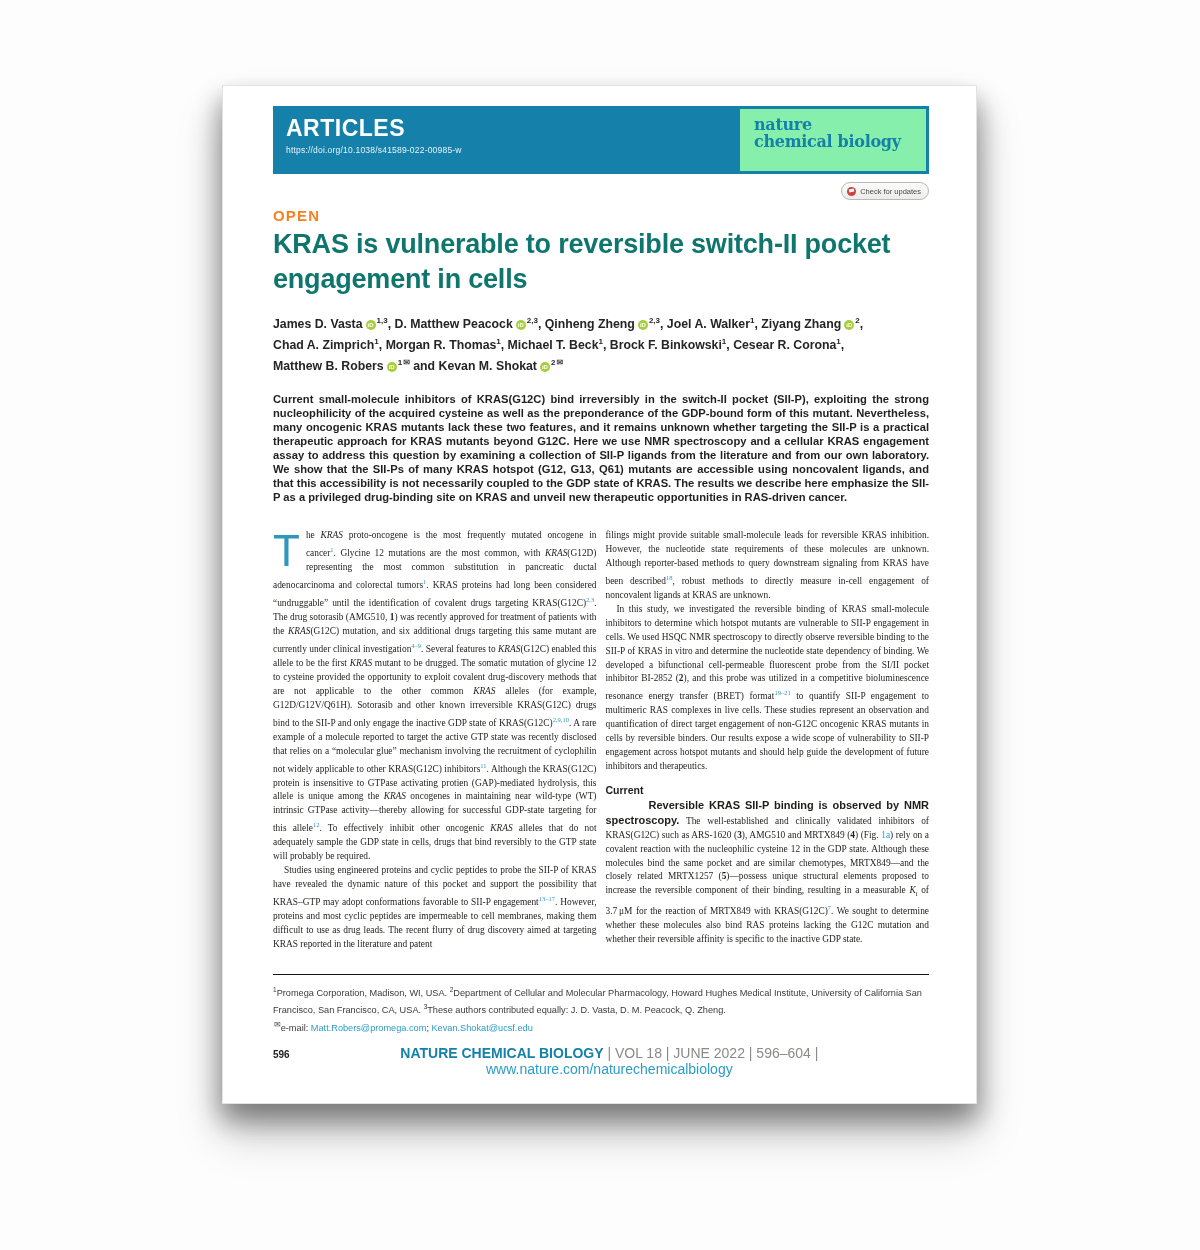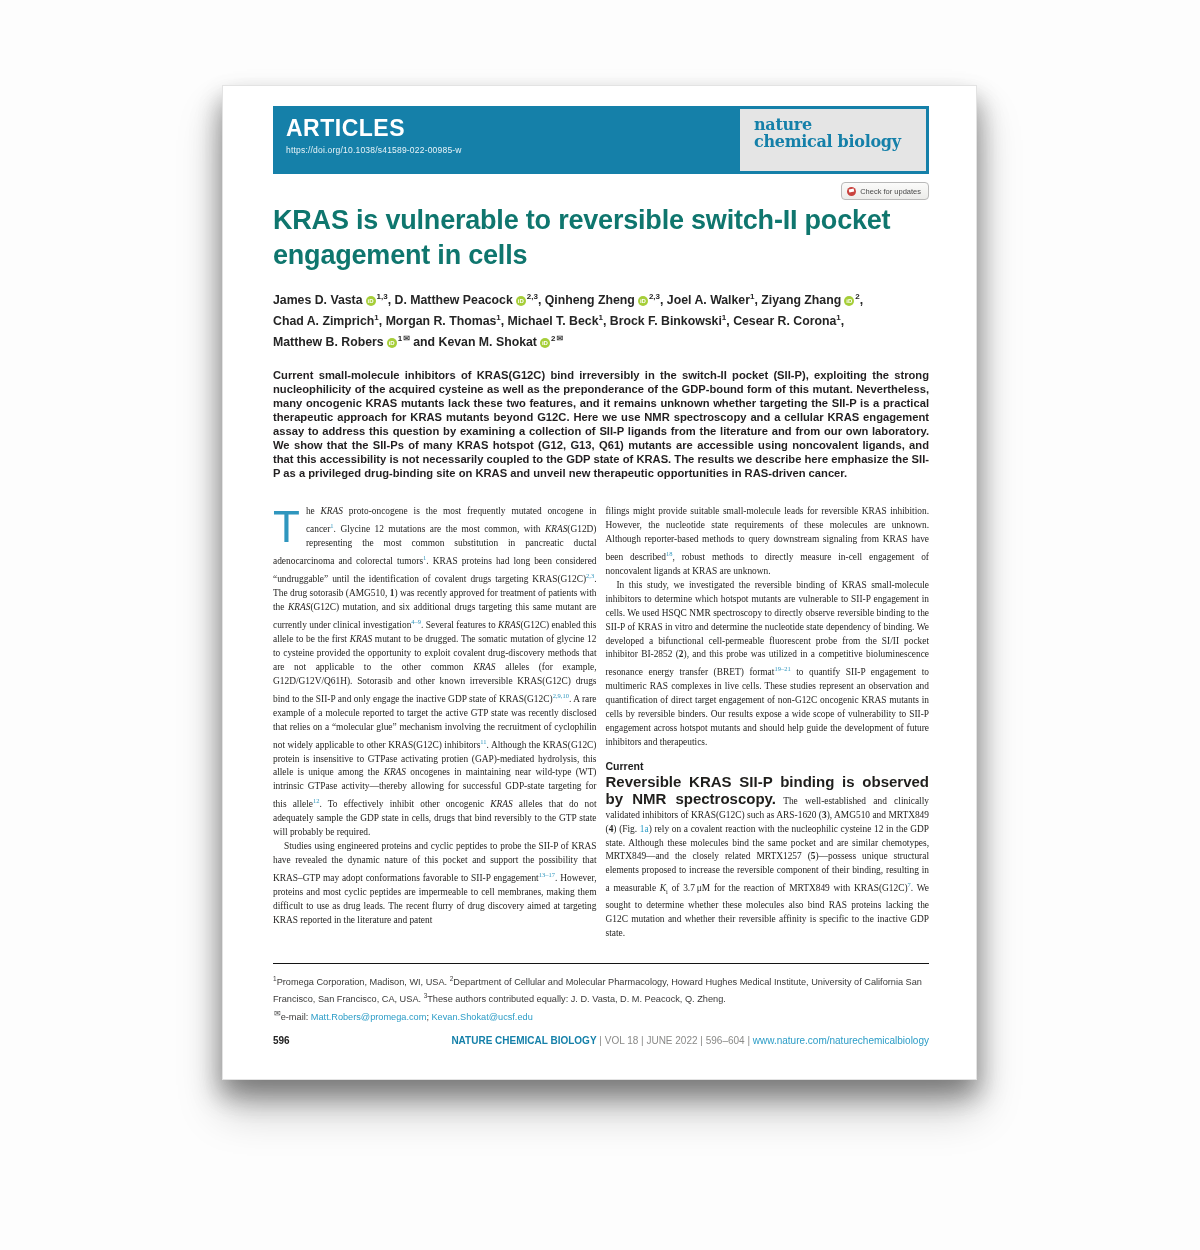--- a/index.html
+++ b/index.html
@@ -8,25 +8,25 @@
     position:absolute; left:222px; top:85px; width:755px; min-height:995px;
     background:#ffffff; border:1px solid #e3e3e3;
     box-shadow: 0 12px 22px rgba(0,0,0,.22), 0 30px 42px rgba(0,0,0,.22), -8px 18px 26px rgba(0,0,0,.12), 8px 18px 26px rgba(0,0,0,.12);
     padding:20px 47px 26px 50px;
   }
   
   .banner { position:relative; height:68px; background:#1580a9; }
   .banner-left { padding:9px 0 0 13px; }
   .kicker { color:#fff; font-size:23px; font-weight:700; letter-spacing:.5px; }
   .doi { color:#e8f3f8; font-size:8.5px; margin-top:3px; letter-spacing:.2px; }
-  .logo-box { position:absolute; right:3px; top:3px; bottom:3px; width:186px; background:#e5e5e5; }
+  .logo-box { position:absolute; right:3px; top:3px; bottom:3px; width:186px; background:#86efac; }
   .logo-text { font-family:"DejaVu Serif", serif; font-weight:700; color:#1580a9; font-size:16px; line-height:16.5px; letter-spacing:-.3px; padding:8px 0 0 14px; }
   
   .updates-row { height:18px; margin-top:8px; display:flex; justify-content:flex-end; }
-  .updates-btn { display:inline-flex; align-items:center; gap:4px; border:1px solid #b9b9b9; border-radius:4px; background:linear-gradient(#fbfbfa,#ececea); padding:2px 7px 2px 5px; font-size:7.5px; color:#4a4a4a; cursor:pointer; }
+  .updates-btn { display:inline-flex; align-items:center; gap:4px; border:1px solid #b9b9b9; border-radius:9px; background:linear-gradient(#fbfbfa,#ececea); padding:2px 7px 2px 5px; font-size:7.5px; color:#4a4a4a; cursor:pointer; }
   .crossmark { width:9px; height:9px; border-radius:50%; background:#c9423e; position:relative; flex:none; }
   .crossmark::after { content:""; position:absolute; left:2px; top:2px; width:5px; height:3px; background:#fff; transform:rotate(-12deg); }
   
   .open { margin-top:7px; color:#f58220; font-size:15px; font-weight:700; letter-spacing:1.2px; }
   .title { margin-top:3px; font-size:27px; line-height:35px; font-weight:700; color:#0f766e; letter-spacing:-.2px; max-width:640px; }
   
   .authors { margin-top:15px; font-size:12.3px; line-height:18px; font-weight:700; color:#252525; }
   .authors sup { font-size:8px; font-weight:700; }
   .orcid { display:inline-block; width:10px; height:10px; border-radius:50%; background:#a6ce39; color:#fff; font-size:6px; line-height:10px; text-align:center; font-weight:700; margin:0 1px 0 3px; vertical-align:1px; }
   .env { font-size:8px; color:#4a4a4a; vertical-align:super; margin-left:1px; }
@@ -34,31 +34,31 @@
   .abstract { margin-top:17px; font-size:11.2px; line-height:14px; font-weight:700; text-align:justify; color:#221f20; }
   
   .columns { margin-top:25px; display:flex; gap:9px; }
   .col { flex:1; min-width:0; }
   .col p { font-family:"Liberation Serif", serif; font-size:9.4px; line-height:13.9px; text-align:justify; color:#1f1e1c; }
   .col p sup { font-size:6.5px; color:#2f96be; }
   .col p sub { font-size:6.5px; }
   .indent { text-indent:11px; }
   .dropcap { float:left; font-family:"Liberation Sans", sans-serif; font-weight:400; font-size:44px; line-height:38px; color:#2f96be; margin:3px 6px 0 0; }
   .results-head { font-family:"Liberation Sans", sans-serif; font-size:10.5px; font-weight:700; color:#1c1c1c; margin:10px 0 3px; }
-  .lead { font-family:"Liberation Sans", sans-serif; font-size:15px; font-weight:700; }
+  .lead { font-family:"Liberation Sans", sans-serif; font-size:11px; font-weight:700;margin-left:43px; }
   .link { color:#2b9cc6; }
   
   .rule { margin-top:22px; border-top:1.6px solid #141414; }
   .affils { margin-top:8px; font-size:9.2px; line-height:13.5px; color:#3b3a39; }
   .affils sup { font-size:6.5px; }
   .email-line { font-size:9.2px; line-height:13.5px; color:#3b3a39; }
   .email-line .link { cursor:pointer; }
   .footer { margin-top:10px; display:flex; justify-content:space-between; align-items:baseline; }
   .pagenum { font-size:10px; font-weight:700; color:#222; }
-  .journal-line { font-size:10px; color:#8a8a88; }
+  .journal-line { font-size:14px; color:#8a8a88;text-align:center; }
   .journal-line .jname { color:#1580a9; font-weight:700; }
   .journal-line .jurl { color:#2b9cc6; cursor:pointer; }
 </style>
 </head>
 <body>
 
 <div class="paper">
 
   <div class="banner">
     <div class="banner-left">
@@ -70,20 +70,21 @@
     </div>
   </div>
 
   <div class="updates-row">
     <span class="updates-btn">
       <span class="crossmark"></span>
       <span>Check for updates</span>
     </span>
   </div>
 
+  <div class="open">OPEN</div>
 
   <h1 class="title">KRAS is vulnerable to reversible switch-II pocket engagement in cells</h1>
 
   <div class="authors">
     <div>James D. Vasta<span class="orcid">iD</span><sup>1,3</sup>, D. Matthew Peacock<span class="orcid">iD</span><sup>2,3</sup>, Qinheng Zheng<span class="orcid">iD</span><sup>2,3</sup>, Joel A. Walker<sup>1</sup>, Ziyang Zhang<span class="orcid">iD</span><sup>2</sup>,</div>
     <div>Chad A. Zimprich<sup>1</sup>, Morgan R. Thomas<sup>1</sup>, Michael T. Beck<sup>1</sup>, Brock F. Binkowski<sup>1</sup>, Cesear R. Corona<sup>1</sup>,</div>
     <div>Matthew B. Robers<span class="orcid">iD</span><sup>1</sup><span class="env">✉</span> and Kevan M. Shokat<span class="orcid">iD</span><sup>2</sup><span class="env">✉</span></div>
   </div>
 
   <p class="abstract">Current small-molecule inhibitors of KRAS(G12C) bind irreversibly in the switch-II pocket (SII-P), exploiting the strong nucleophilicity of the acquired cysteine as well as the preponderance of the GDP-bound form of this mutant. Nevertheless, many oncogenic KRAS mutants lack these two features, and it remains unknown whether targeting the SII-P is a practical therapeutic approach for KRAS mutants beyond G12C. Here we use NMR spectroscopy and a cellular KRAS engagement assay to address this question by examining a collection of SII-P ligands from the literature and from our own laboratory. We show that the SII-Ps of many KRAS hotspot (G12, G13, Q61) mutants are accessible using noncovalent ligands, and that this accessibility is not necessarily coupled to the GDP state of KRAS. The results we describe here emphasize the SII-P as a privileged drug-binding site on KRAS and unveil new therapeutic opportunities in RAS-driven cancer.</p>

